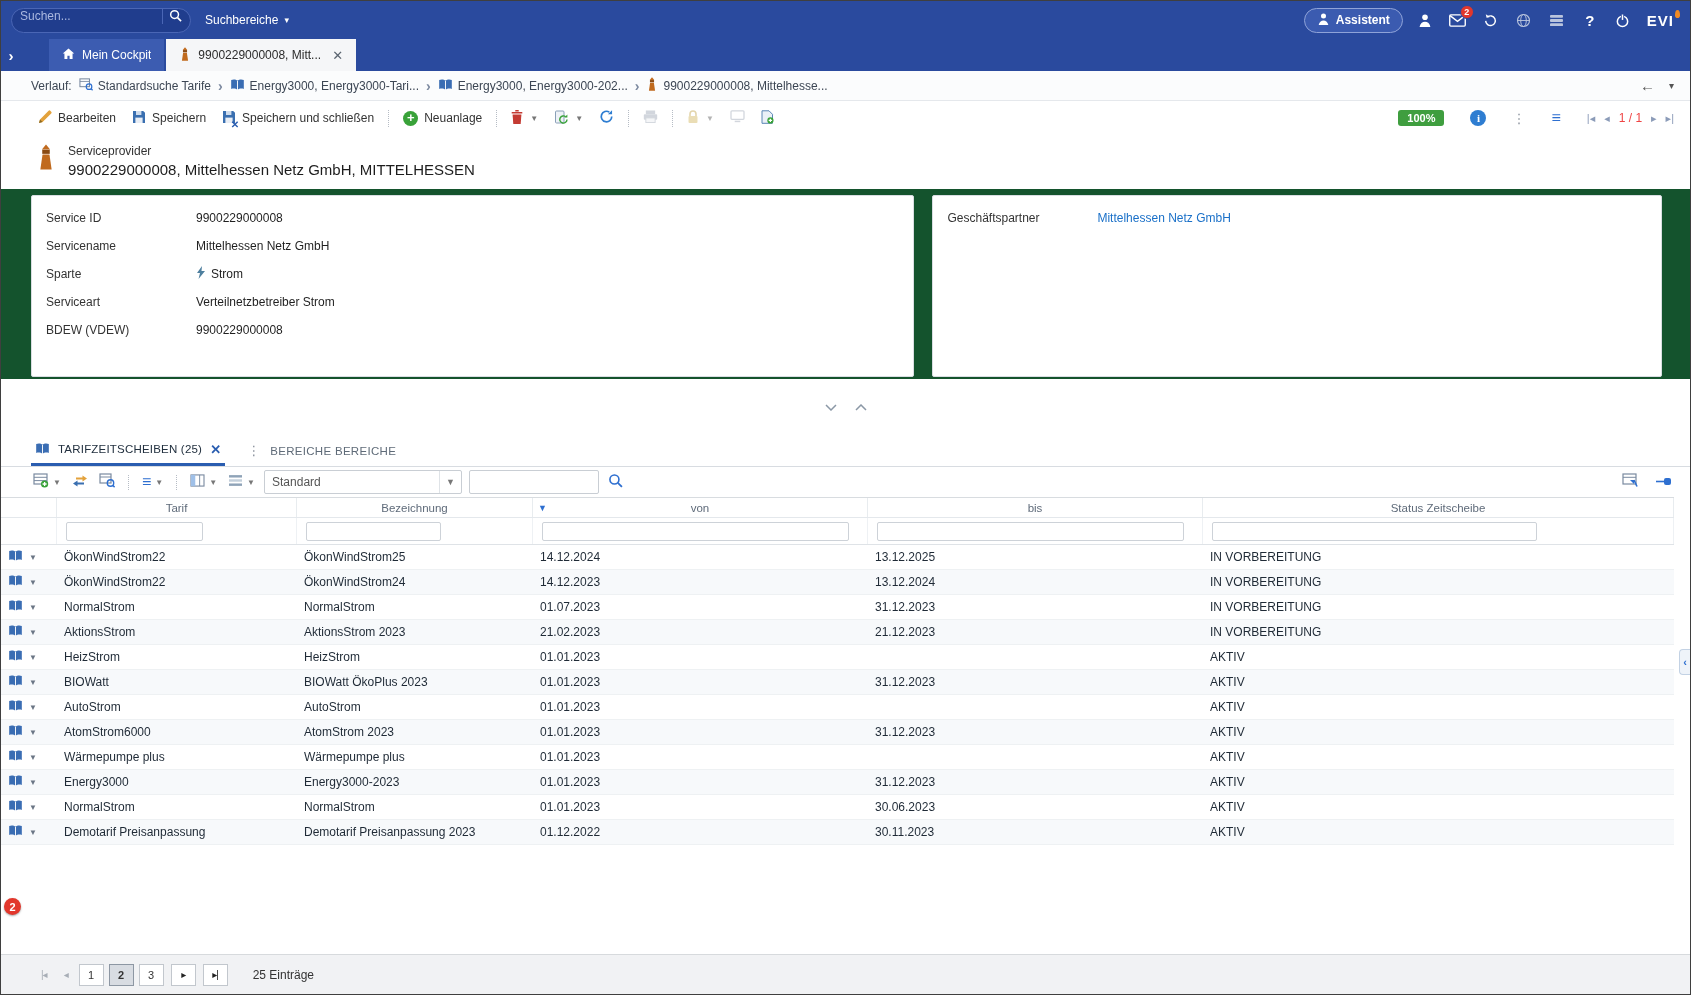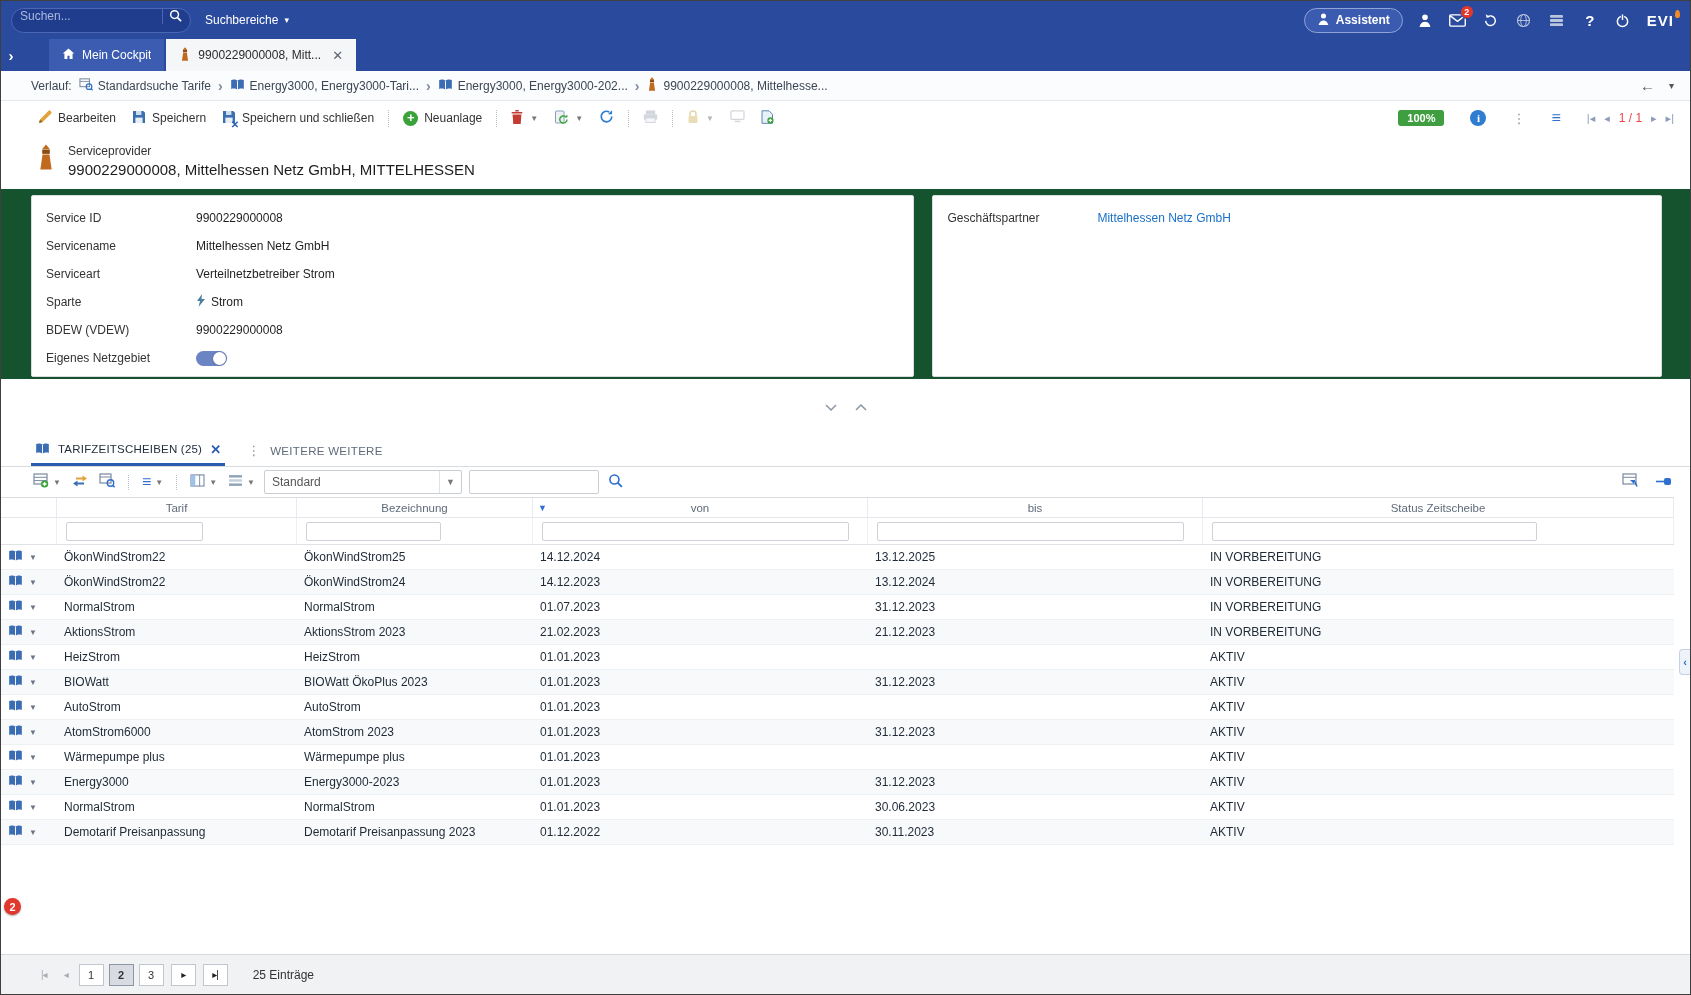--- a/index.html
+++ b/index.html
@@ -370,39 +370,35 @@
     <section class="card l">
       <div class="frow">
         <span class="flabel">Service ID</span>
         <span class="fvalue">9900229000008</span>
       </div>
       <div class="frow">
         <span class="flabel">Servicename</span>
         <span class="fvalue">Mittelhessen Netz GmbH</span>
       </div>
       <div class="frow">
-        <span class="flabel">Serviceart</span>
-        <span class="fvalue">Verteilnetzbetreiber Strom</span>
-      </div>
-      <div class="frow">
         <span class="flabel">Sparte</span>
         <span class="fvalue">
           <span><svg width="10" height="13" viewBox="0 0 10 13">
                 <path d="M6 0L1 7h3l-1.5 6L9 5H5.5z" fill="#4e7f9e"></path>
               </svg></span>
           <span>Strom</span>
         </span>
       </div>
       <div class="frow">
+        <span class="flabel">Serviceart</span>
+        <span class="fvalue">Verteilnetzbetreiber Strom</span>
+      </div>
+      <div class="frow">
         <span class="flabel">BDEW (VDEW)</span>
         <span class="fvalue">9900229000008</span>
-      </div>
-      <div class="frow">
-        <span class="flabel">Eigenes Netzgebiet</span>
-        <span class="toggle"></span>
       </div>
     </section>
     <section class="card r">
       <div class="frow">
         <span class="flabel">Geschäftspartner</span>
         <span class="fvalue">
             <a href="#">Mittelhessen Netz GmbH</a>
           </span>
       </div>
     </section>
@@ -425,21 +421,21 @@
     <div class="subtab">
       <span><svg width="15" height="13" viewBox="0 0 16 14">
             <path d="M8 2.8C6.2 1.3 3.2 1.3 1.2 2.1v9.7c2-.8 5-.7 6.8.9 1.8-1.6 4.8-1.7 6.8-.9V2.1C12.8 1.3 9.8 1.3 8 2.8z" fill="#3a6db3"></path>
             <path d="M8 3v10" stroke="#fff" stroke-width="1"></path>
           </svg></span>
       <span>TARIFZEITSCHEIBEN (25)</span>
       <span class="sclose">✕</span>
     </div>
     <span class="subtab-dots">⋮</span>
     <div class="subtab-more">
-      <span>WEITERE WEITERE</span>
+      <span>BEREICHE BEREICHE</span>
     </div>
   </div>
 
   <div class="gridbar">
     <span class="gbtn">
       <span><svg width="16" height="15" viewBox="0 0 16 15">
             <rect x="1" y="1" width="13" height="10" fill="none" stroke="#7a8aa0" stroke-width="1.2"></rect>
             <line x1="1" y1="4.3" x2="14" y2="4.3" stroke="#7a8aa0"></line>
             <line x1="1" y1="7.6" x2="14" y2="7.6" stroke="#7a8aa0"></line>
             <circle cx="11.6" cy="11" r="3.6" fill="#39a239"></circle>

